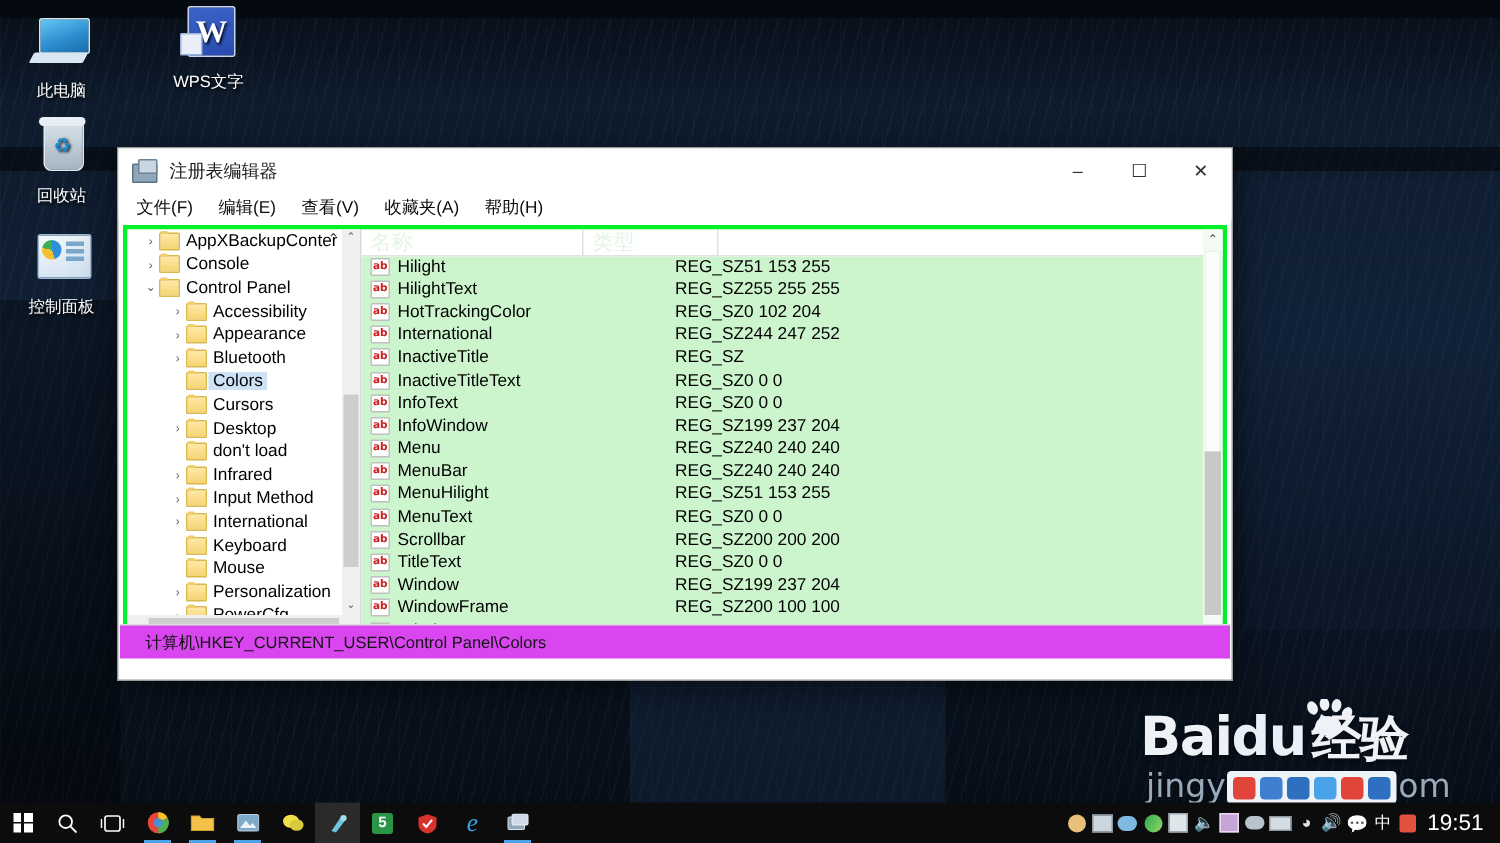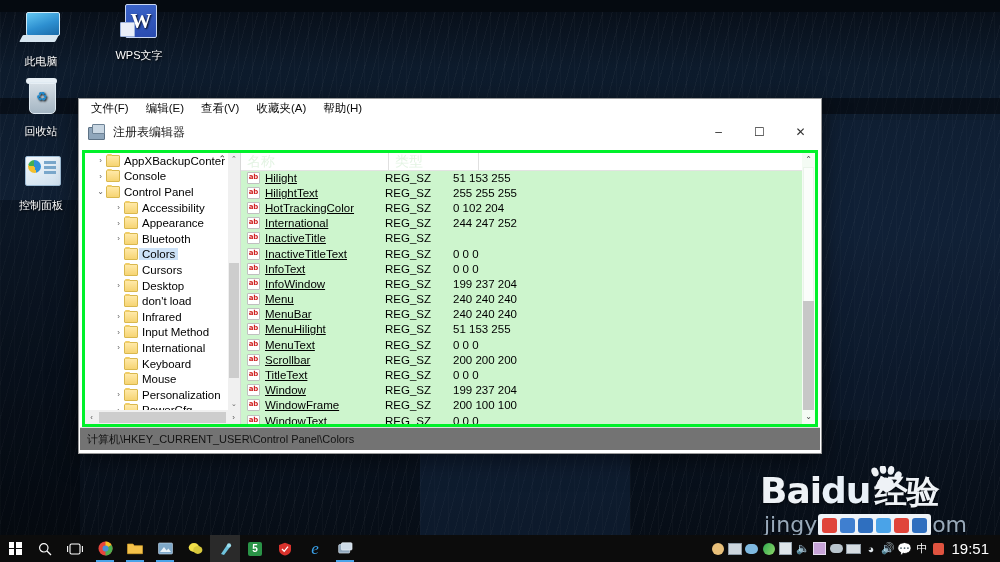--- a/index.html
+++ b/index.html
@@ -100,31 +100,31 @@
     border-right:1px solid #e0e0e0;box-sizing:border-box;overflow:hidden;}
   #h-name{width:148px;}
   #h-type{width:90px;}
   #h-data{flex:1;border-right:none;}
   #listrows{position:absolute;left:0;right:13px;top:17px;bottom:0;overflow:hidden;}
   .lrow{height:15.2px;display:flex;align-items:center;font-size:11.5px;color:#000;white-space:nowrap;cursor:default;}
   .abi{width:11px;height:10px;margin-left:6px;margin-right:5px;flex:none;position:relative;
     background:#fff;border:1px solid #c0c0c0;border-radius:1px;}
   .abi span{position:absolute;left:0;right:0;top:-1px;font-size:7px;color:#cf2020;text-align:center;
     font-weight:bold;line-height:10px;font-family:"DejaVu Sans",sans-serif;}
-  .c-name{width:120px;overflow:hidden;text-decoration:underline;}
-  .c-type{width:68px;overflow:hidden;}
+  .c-name{width:141px;overflow:hidden;}
+  .c-type{width:90px;overflow:hidden;text-align:right;}
   .c-data{flex:1;overflow:hidden;}
   #list-vs{position:absolute;right:0;top:0;bottom:0;width:13px;background:#f4fbf4;}
   #list-vs .arw{height:14px;text-align:center;font-size:8px;line-height:14px;color:#4a4a4a;}
   #list-vs .thumb{position:absolute;left:1px;right:1px;top:14px;height:133px;background:#fbfdfb;border:1px solid #eaf4ea;}
   #list-vs .track-low{position:absolute;left:1px;right:1px;top:148px;bottom:14px;background:#c7c7c7;}
 
   
-  #statusbar{position:absolute;left:1px;right:1px;bottom:3px;height:22px;background:#737373;
-    border-top:1px solid #ddd;display:flex;align-items:center;padding-left:7px;
+  #statusbar{position:absolute;left:1px;right:1px;bottom:14px;height:22px;background:#d946ef;
+    border-top:1px solid #ddd;display:flex;align-items:center;padding-left:17px;
     font-size:11px;color:#131313;}
 
   
   #wm{position:absolute;left:760px;top:468px;width:244px;height:72px;pointer-events:none;}
   #wm-main{position:absolute;left:0;top:2px;font-size:36px;font-weight:bold;color:#eef2f6;
     letter-spacing:-1px;text-shadow:0 1px 3px rgba(0,0,0,.6);font-family:"DejaVu Sans",sans-serif;}
   #wm-main .du{color:#e8f0f8;}
   #wm-main .cn{font-size:33px;margin-left:4px;}
   #wm-paw{position:absolute;left:109px;top:-2px;width:34px;height:26px;}
   #wm-sub{position:absolute;left:4px;top:44px;font-size:22px;color:#b9ccdd;opacity:.82;
@@ -190,37 +190,37 @@
 <div class="desk-icon" id="ic-wps">
   <span class="glyph">
     <span class="wps-box">W</span>
     <span class="wps-tag"></span>
   </span>
   <span>WPS文字</span>
 </div>
 
 <div id="regwin">
 
-  <div id="menubar">
-    <span class="menu-item">文件(F)</span>
-    <span class="menu-item">编辑(E)</span>
-    <span class="menu-item">查看(V)</span>
-    <span class="menu-item">收藏夹(A)</span>
-    <span class="menu-item">帮助(H)</span>
-  </div>
-
   <div id="titlebar">
     <span id="app-icon">
       <span class="ai-a"></span>
         <span class="ai-b"></span>
     </span>
     <span id="app-title">注册表编辑器</span>
     <span class="wbtn" id="btn-min">–</span>
     <span class="wbtn" id="btn-max">☐</span>
     <span class="wbtn" id="btn-close">✕</span>
+  </div>
+
+  <div id="menubar">
+    <span class="menu-item">文件(F)</span>
+    <span class="menu-item">编辑(E)</span>
+    <span class="menu-item">查看(V)</span>
+    <span class="menu-item">收藏夹(A)</span>
+    <span class="menu-item">帮助(H)</span>
   </div>
 
   <div id="client-wrap">
     <div id="client">
 
       <div id="treepane">
         <div id="treelist">
             <div class="tnode">
               <span class="ind0"></span>
               <span class="twist">›</span>

